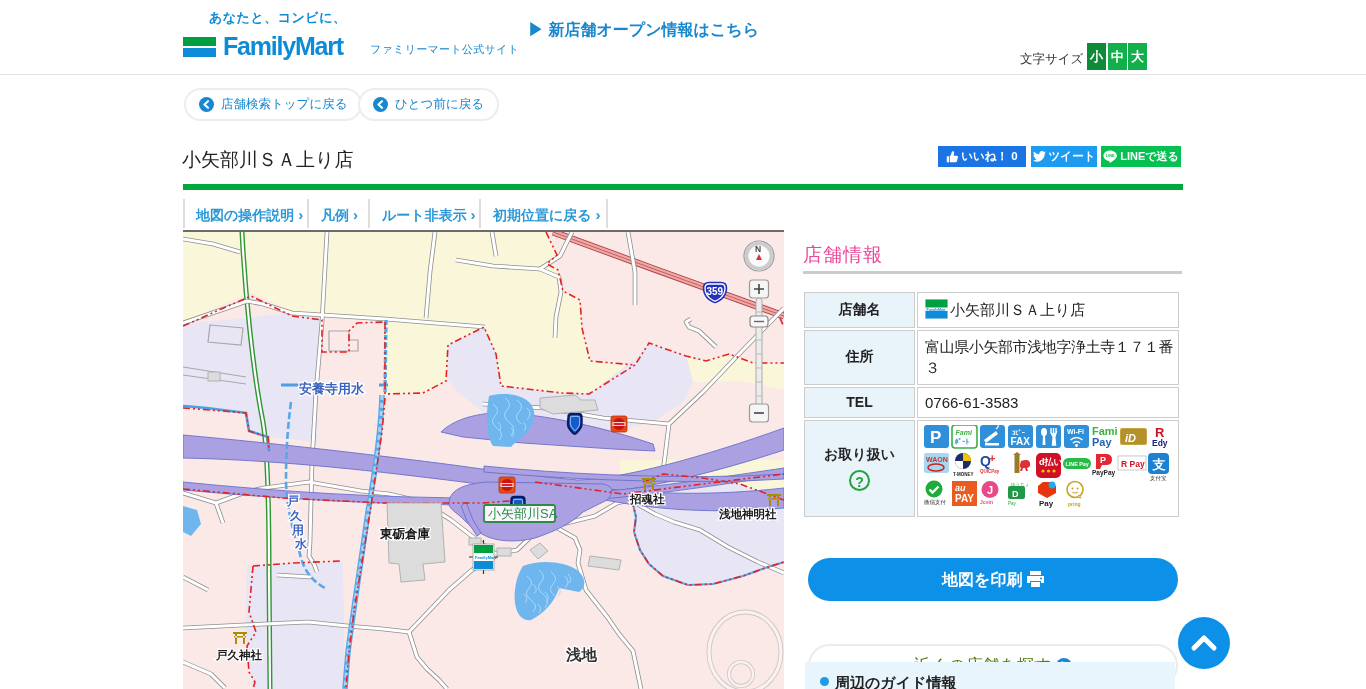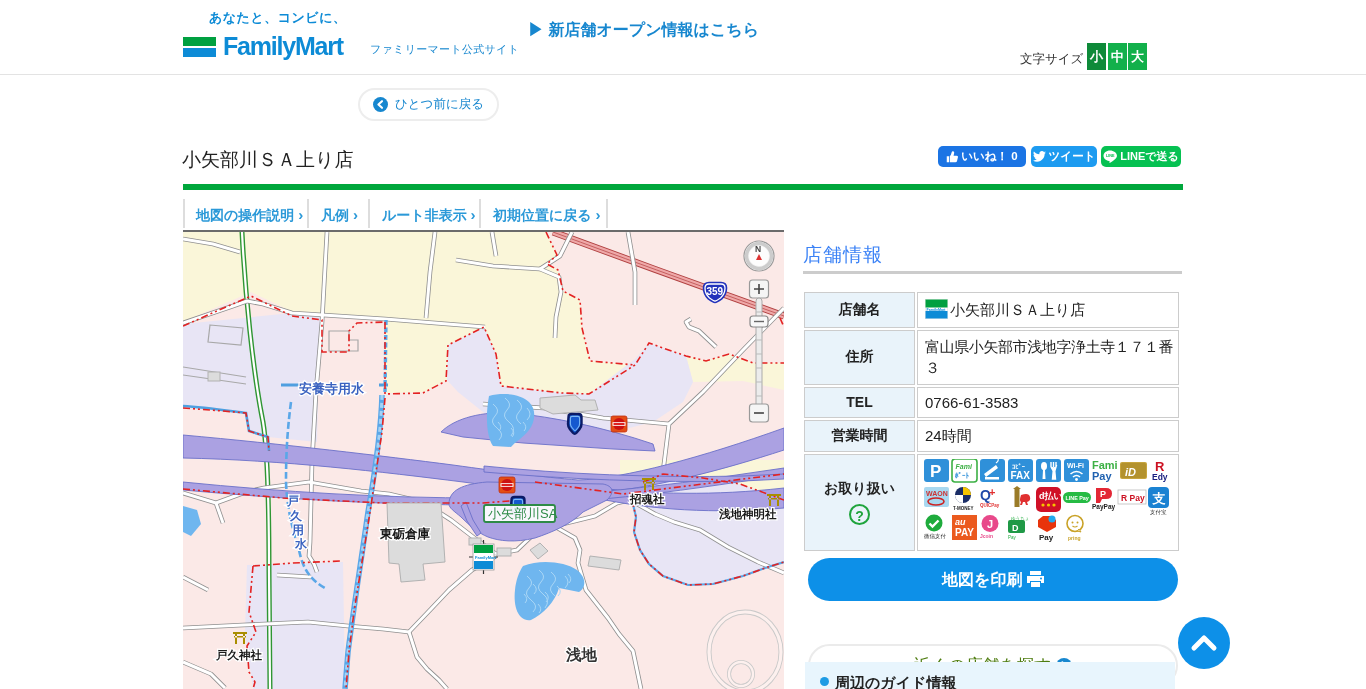--- a/index.html
+++ b/index.html
@@ -20,33 +20,33 @@
 #newopen { position:absolute; left:528px; top:20px; color:#1787cf; font-size:16px; font-weight:bold; }
 #fsize-lbl { position:absolute; left:1020px; top:51px; color:#333; font-size:12.5px; letter-spacing:0px; }
 .fbox { position:absolute; top:43px; width:19px; height:27px; color:#fff; font-size:13px; font-weight:bold; text-align:center; line-height:27px; }
 
 
 .pill { position:absolute; top:88px; height:33px; border:2px solid #ededed; border-radius:17px; background:#fff; color:#1787cf; font-size:12.5px; line-height:29px; padding:0 13px 0 35px; }
 .pill svg { position:absolute; left:13px; top:7px; }
 
 
 #title { position:absolute; left:182px; top:147px; font-size:19px; color:#222; letter-spacing:0px; }
-.soc { position:absolute; top:146px; height:21px; border-radius:5px; color:#fff; font-weight:bold; display:flex; align-items:center; justify-content:center; gap:3px; white-space:nowrap; }
+.soc { position:absolute; top:146px; height:21px; border-radius:0; color:#fff; font-weight:bold; display:flex; align-items:center; justify-content:center; gap:3px; white-space:nowrap; }
 #soc-fb { left:938px; width:88px; background:#1b74e4; font-size:11.5px; }
 #soc-tw { left:1031px; width:66px; background:#1d9bf0; font-size:11.5px; }
 #soc-ln { left:1101px; width:80px; background:#06c152; font-size:11px; }
 #greenbar { position:absolute; left:183px; top:184px; width:1000px; height:6px; background:#00a73c; }
 
 
 .mtab { position:absolute; top:206px; font-size:14px; font-weight:bold; color:#2b99d8; }
 .mtab .chev { font-size:15px; font-weight:bold; }
 .msep { position:absolute; top:199px; width:2px; height:29px; background:#ddd; }
 
 
-#info-h { position:absolute; left:803px; top:242px; font-size:19px; color:#3b82f6; letter-spacing:1px; }
+#info-h { position:absolute; left:803px; top:242px; font-size:19px; color:#ec4899; letter-spacing:1px; }
 #info-hr { position:absolute; left:803px; top:271px; width:379px; height:3px; background:#ccc; }
 table.info { position:absolute; left:802px; top:289.5px; width:379px; border-collapse:separate; border-spacing:2px; font-size:15px; color:#222; table-layout:fixed; }
 table.info th { background:#e9f3fa; border:1px solid #ccc; font-size:14px; font-weight:bold; text-align:center; vertical-align:middle; width:111px; box-sizing:border-box; }
 table.info td { background:#fff; border:1px solid #ccc; padding:2px 2px 2px 7px; vertical-align:middle; box-sizing:border-box; line-height:21px; }
 #minilogo { display:inline-block; vertical-align:-4px; margin-right:2px; }
 #qmark { display:block; margin:6px auto 0; width:21px; height:21px; border:2px solid #1fa43c; border-radius:50%; color:#1fa43c; font-size:14px; font-weight:bold; line-height:21px; text-align:center; }
 
 .bigbtn { position:absolute; left:808px; width:370px; height:43px; border-radius:22px; text-align:center; font-size:16px; font-weight:bold; }
 #btn-print { top:558px; background:#0d90e8; color:#fff; line-height:43px; }
 #btn-near { top:636px; background:#fff; border:2px solid #ebebeb; color:#4d7c0f; line-height:40px; font-weight:normal; font-size:17px;margin-top:8px; }
@@ -71,20 +71,24 @@
       </div>
     <div id="fmword">FamilyMart</div>
     <div id="fmsite">ファミリーマート公式サイト</div>
     <div id="newopen">▶ 新店舗オープン情報はこちら</div>
     <div id="fsize-lbl">文字サイズ</div>
     <div class="fbox" style="left:1087px; background:#0e8a39;">小</div>
     <div class="fbox" style="left:1108px; background:#12b04b;">中</div>
     <div class="fbox" style="left:1128px; background:#12b04b;">大</div>
   </div>
 
+  <div class="pill" style="left:184px;"><svg width="15" height="15">
+        <circle cx="7.5" cy="7.5" r="7.5" fill="#1787cf"></circle>
+        <path d="M9,4.2 L5.4,7.5 L9,10.8" stroke="#fff" stroke-width="2.1" fill="none" stroke-linecap="round" stroke-linejoin="round"></path>
+      </svg>店舗検索トップに戻る</div>
   <div class="pill" style="left:358px;"><svg width="15" height="15">
         <circle cx="7.5" cy="7.5" r="7.5" fill="#1787cf"></circle>
         <path d="M9,4.2 L5.4,7.5 L9,10.8" stroke="#fff" stroke-width="2.1" fill="none" stroke-linecap="round" stroke-linejoin="round"></path>
       </svg>ひとつ前に戻る</div>
 
   <div id="title">小矢部川ＳＡ上り店</div>
   <div class="soc" id="soc-fb">
       <svg width="12" height="12" viewBox="0 0 16 16">
         <path d="M1,7 h3 v8 h-3 Z M5,15 h7.5 q1.8,0 2.2,-1.8 l1.2,-5 q0.4,-2 -1.8,-2 h-4 l0.8,-3.6 q0.3,-1.8 -1.4,-2.2 q-1.4,-0.3 -1.8,1 l-1.3,3.8 l-1.4,1.8 Z" fill="#fff"></path>
       </svg>
@@ -361,24 +365,20 @@
             </svg>小矢部川ＳＡ上り店</td>
         </tr>
     <tr style="height:55px;margin-top:32px;">
           <th>住所</th>
           <td style="letter-spacing:-0.4px;">富山県小矢部市浅地字浄土寺１７１番<br>３</td>
         </tr>
     <tr style="height:31px;">
           <th>TEL</th>
           <td>0766-61-3583</td>
         </tr>
-    <tr style="height:32px;">
-          <th>営業時間</th>
-          <td>24時間</td>
-        </tr>
     <tr style="height:90px;">
           <th>お取り扱い<span id="qmark">?</span></th>
           <td style="padding:4px 2px 2px 6px;">
             <div id="payicons"><svg width="250" height="84" viewBox="0 0 250 84" font-family="Liberation Sans">
 
 <g transform="translate(0,0)">
                   <rect width="25" height="23" rx="3" fill="#2f90d9"></rect>
                   <text x="6" y="18" font-size="17" font-weight="bold" fill="#fff">P</text>
                 </g>
 <g transform="translate(28,0)">

